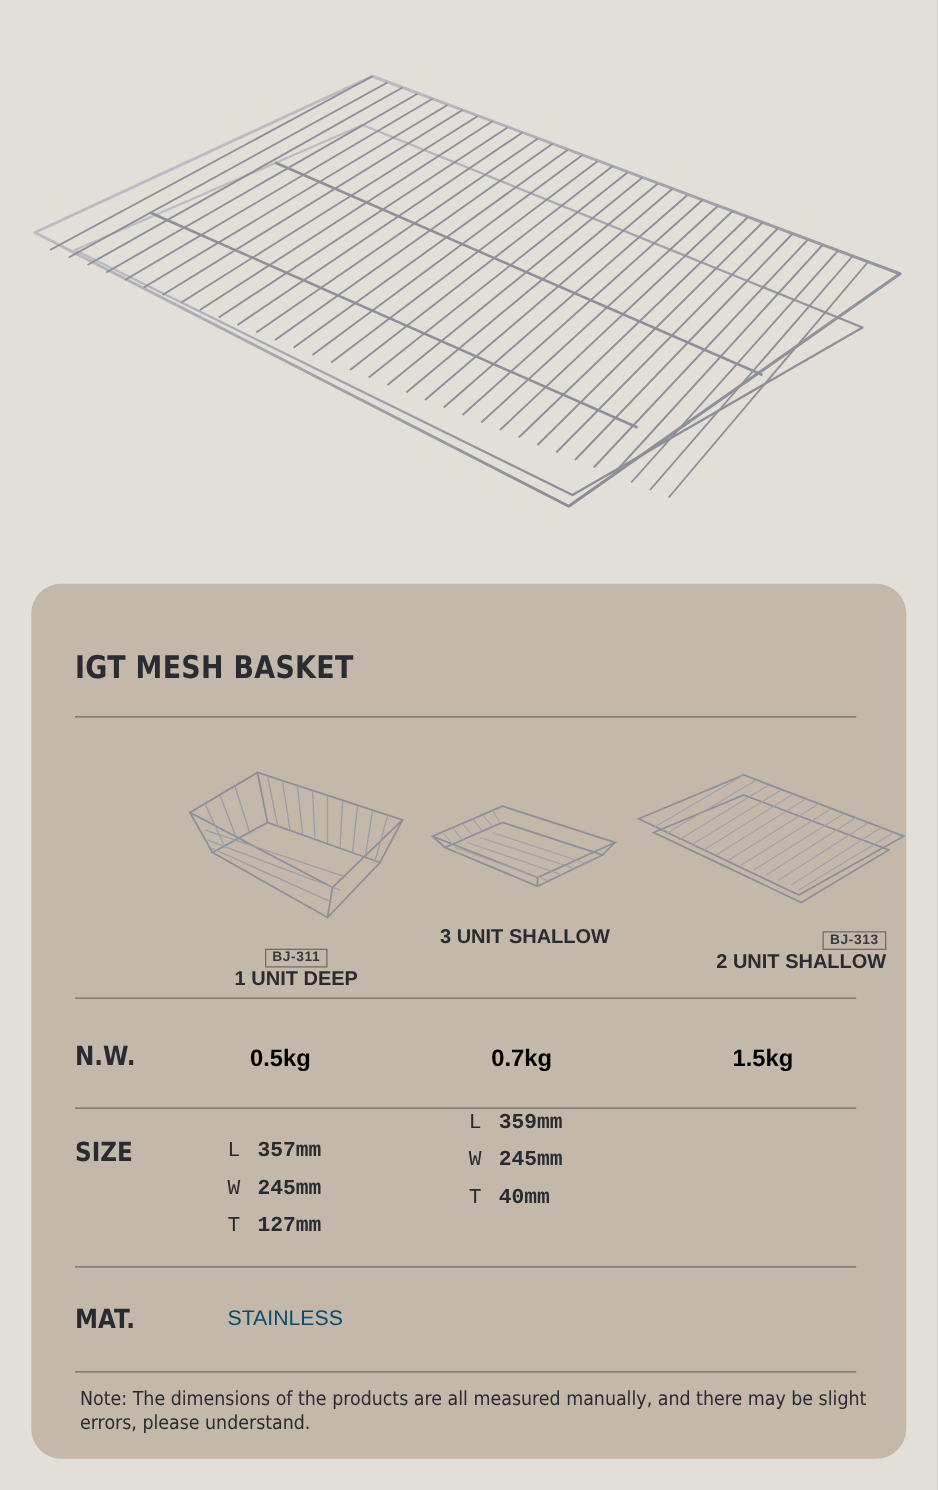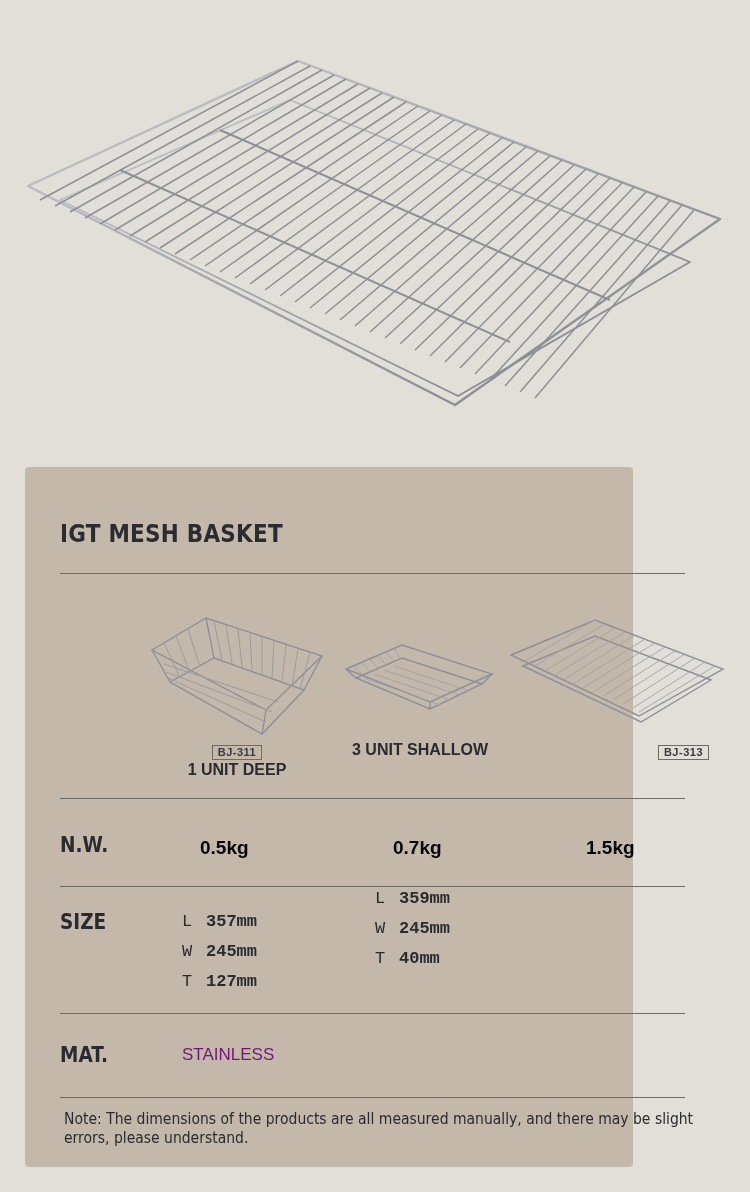--- a/index.html
+++ b/index.html
@@ -8,22 +8,22 @@
     background: #e2ded8;
     font-family: "Liberation Sans", "DejaVu Sans", sans-serif;
     color: #2a2b30;
     position: relative;
   }
   .hero {
     position: absolute; left: 0; top: 0; width: 750px; height: 460px;
   }
   .hero svg { position: absolute; left: 0; top: 0; }
   .card {
-    position: absolute; left: 25px; top: 467px; width: 608px; height: 700px;
-    background: #c3b8aa; border-radius: 4px;
+    position: absolute; left: 25px; top: 467px; width: 700px; height: 700px;
+    background: #c3b8aa; border-radius: 24px;
   }
   .title {
     position: absolute; left: 35px; top: 52px;
     font-size: 25px; font-weight: 700; letter-spacing: 0.3px;
     font-family: "DejaVu Sans", sans-serif; transform: scaleX(0.86); transform-origin: left;
     color: #2b2c32;
   }
   .rule {
     position: absolute; left: 35px; width: 625px; height: 1px; background: #6f6c68;
   }
@@ -46,21 +46,21 @@
   }
   .nw-val {
     position: absolute; font-size: 19px; font-weight: 700; color: #000000;
   }
   .size-col {
     position: absolute; font-size: 17px; font-weight: 700; color: #2a2b30;
   }
   .size-line { height: 30px; line-height: 30px; white-space: nowrap; font-family: Liberation Mono, monospace; }
   .size-line .k { display: inline-block; width: 24px; font-weight: 400; }
   .mat-val {
-    position: absolute; left: 157px; top: 578px; font-size: 17px; color: #701a75;
+    position: absolute; left: 157px; top: 578px; font-size: 17px; color: #0c4a6e;
   }
   .note {
     position: absolute; left: 39px; top: 643px; width: 650px;
     font-size: 15.5px; line-height: 19px; color: #2a2b30;
     font-family: "DejaVu Sans", sans-serif; transform: scaleX(0.9); transform-origin: left;
     width: 720px;
   }
 </style>
 </head>
 <body>
@@ -152,21 +152,21 @@
           <line x1="118" y1="25" x2="118" y2="63"></line>
         <line x1="130" y1="29" x2="128" y2="66"></line>
           <line x1="142" y1="33" x2="138" y2="70"></line>
         <line x1="154" y1="37" x2="148" y2="74"></line>
           <line x1="166" y1="41" x2="156" y2="77"></line>
         <line x1="20" y1="52" x2="134" y2="90"></line>
           <line x1="22" y1="60" x2="128" y2="100"></line>
         <line x1="24" y1="66" x2="122" y2="110"></line>
       </g>
     </svg>
-    <div style="margin-top:2px"><span class="code">BJ-311</span></div>
+    <div style="margin-top:16px"><span class="code">BJ-311</span></div>
     <div class="pname">1 UNIT DEEP</div>
   </div>
 
   <div class="product" style="left:295px; top:145px;">
     <svg width="160" height="128" viewBox="0 0 160 128">
       <g fill="none" stroke="#8d9099" stroke-width="1.4">
         <polygon points="6,57 62,33 152,62 90,90"></polygon>
         <polygon points="16,66 62,46 142,72 90,97"></polygon>
         <line x1="6" y1="57" x2="16" y2="66"></line>
           <line x1="152" y1="62" x2="142" y2="72"></line>
@@ -204,20 +204,21 @@
         <line x1="146" y1="31" x2="74" y2="76"></line>
           <line x1="156" y1="35" x2="84" y2="80"></line>
         <line x1="166" y1="39" x2="94" y2="84"></line>
           <line x1="176" y1="42" x2="104" y2="88"></line>
         <line x1="186" y1="46" x2="114" y2="92"></line>
           <line x1="196" y1="50" x2="124" y2="96"></line>
         <line x1="206" y1="54" x2="130" y2="100"></line>
       </g>
     </svg>
     <div style="margin-top:2px"><span class="code">BJ-313</span></div>
+    <div class="pname">2 UNIT SHALLOW</div>
   </div>
 
   <div class="rule" style="top:331px"></div>
 
   <div class="row-label" style="top:366px">N.W.</div>
   <div class="nw-val" style="left:175px; top:370px">0.5kg</div>
   <div class="nw-val" style="left:368px; top:370px">0.7kg</div>
   <div class="nw-val" style="left:561px; top:370px">1.5kg</div>
 
   <div class="rule" style="top:419px"></div>

